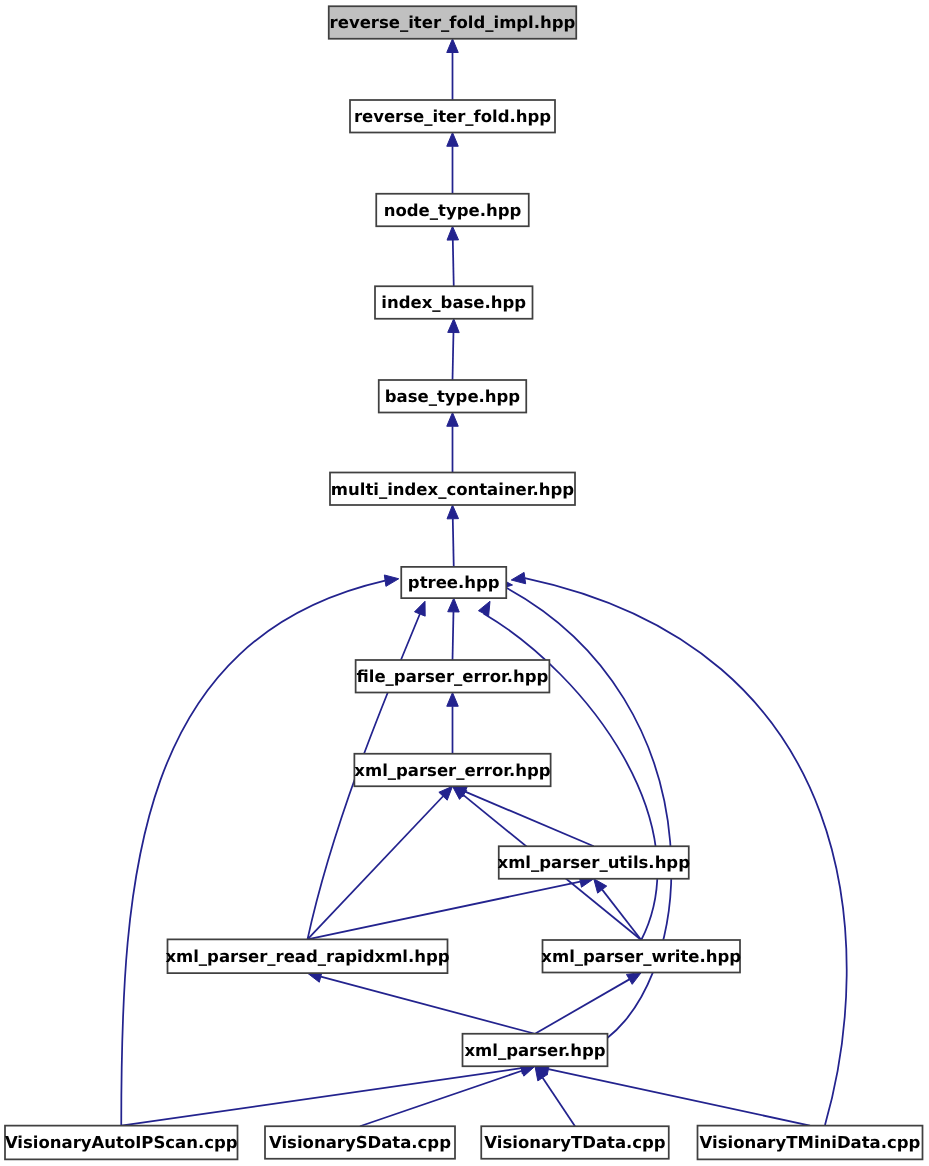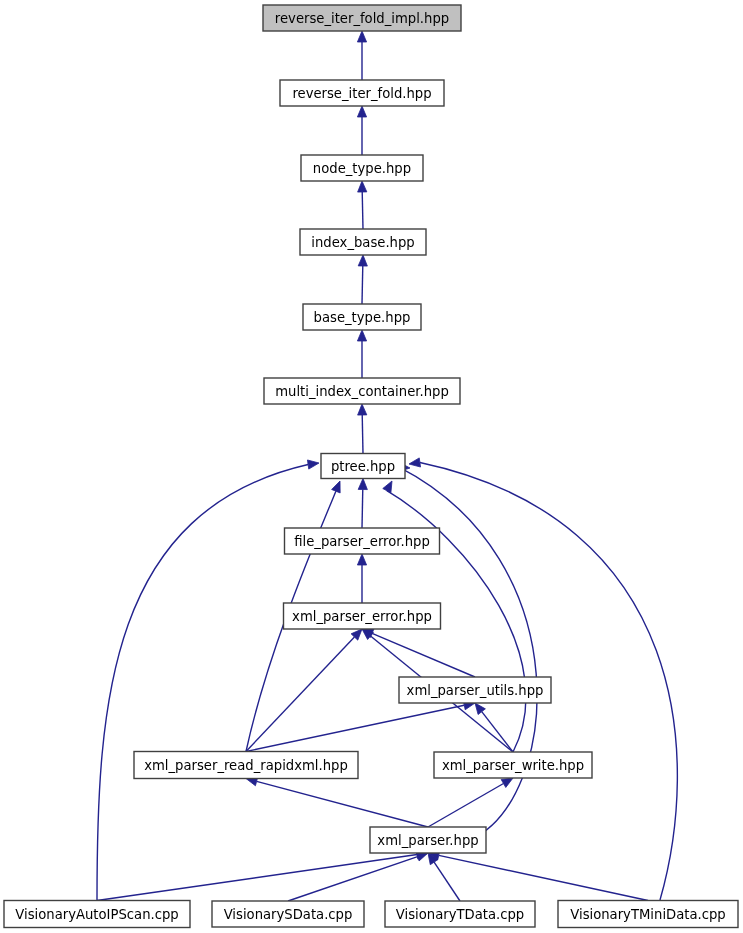--- a/index.html
+++ b/index.html
@@ -7,20 +7,21 @@
     padding: 0;
     background: #ffffff;
   }
   #graph-root {
     position: relative;
     width: 743px;
     height: 933px;
     background: #ffffff;
     font-family: "DejaVu Sans", "Liberation Sans", sans-serif;
     overflow: hidden;
+    font-weight: bold;
   }
   svg#graph-canvas {
     position: absolute;
     left: 0;
     top: 0;
     width: 743px;
     height: 933px;
   }
   .edge-path {
     fill: none;

